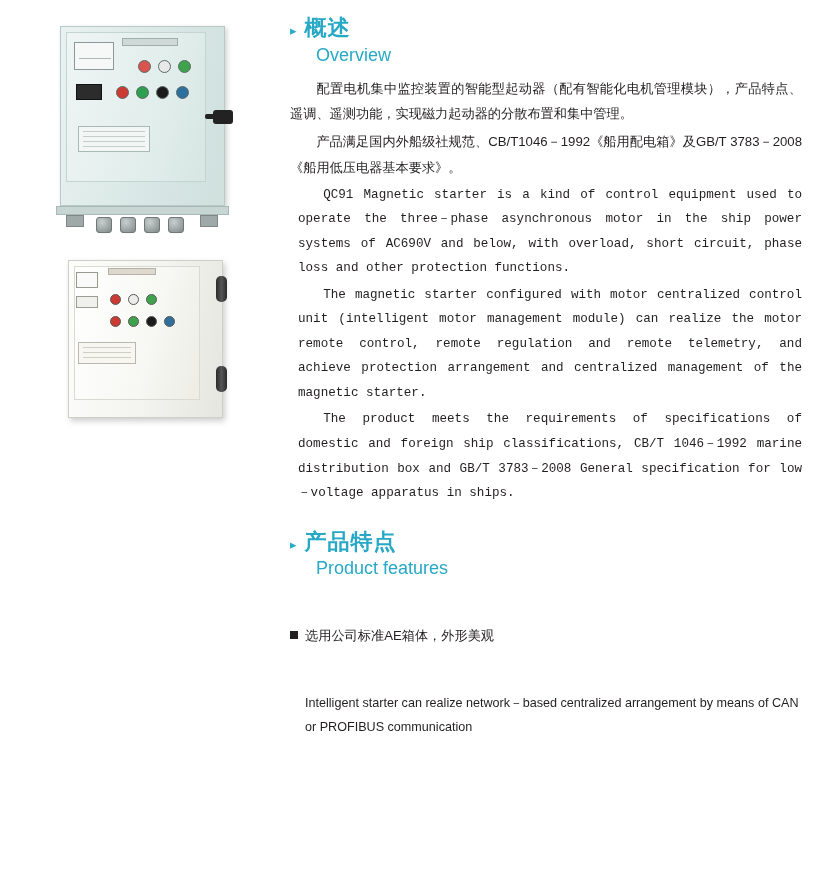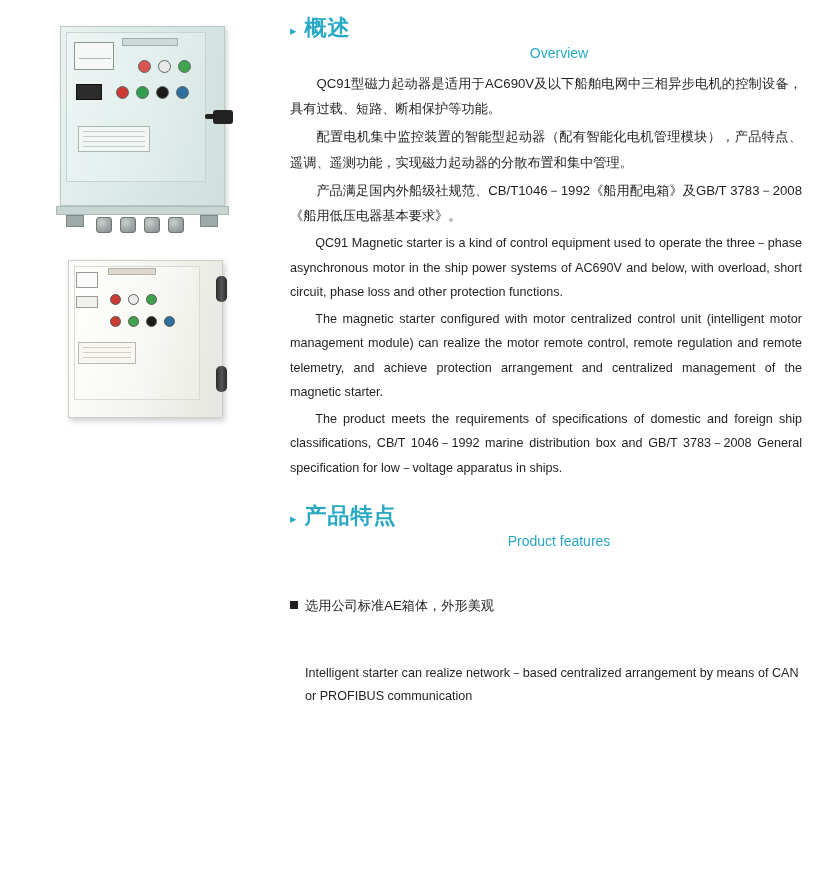--- a/index.html
+++ b/index.html
@@ -177,40 +177,40 @@
     margin: 10px 8px 0 0;
   }
   .sec-title-cn {
     font-size: 22px;
     font-weight: bold;
     color: #27a9c6;
     letter-spacing: 1px;
     line-height: 1.3;
   }
   .sec-title-en {
-    font-size: 14px;
+    font-size: 18px;
     color: #27a9c6;
     margin: 1px 0 10px 26px;
-    text-align: center;
   }
   p.cn {
     font-size: 13.2px;
     line-height: 1.95;
     margin: 0 0 2px 0;
     text-indent: 2em;
     color: #231f20;
     text-align: justify;
   }
   p.en {
     font-size: 12.6px;
     line-height: 1.95;
-    margin: 0 0 2px 0;
+    margin: 0 0 2px 8px;
     text-indent: 2em;
     color: #231f20;
     text-align: justify;
+    font-family: Liberation Mono, monospace;
   }
   .block-en { margin-top: 7px; }
   .features {
     margin-top: 4px;
   }
   .feat {
     margin-bottom: 4px;
     margin-top: 44px;
   }
   .feat-cn {
@@ -309,21 +309,20 @@
   </div>
 
   <div class="right-col">
 
     <div class="sec-head">
       <span class="arrow">▸</span>
       <span class="sec-title-cn">概述</span>
     </div>
     <div class="sec-title-en">Overview</div>
 
-    <p class="cn">QC91型磁力起动器是适用于AC690V及以下船舶电网中三相异步电机的控制设备，具有过载、短路、断相保护等功能。</p>
     <p class="cn">配置电机集中监控装置的智能型起动器（配有智能化电机管理模块），产品特点、遥调、遥测功能，实现磁力起动器的分散布置和集中管理。</p>
     <p class="cn">产品满足国内外船级社规范、CB/T1046－1992《船用配电箱》及GB/T 3783－2008《船用低压电器基本要求》。</p>
 
     <p class="en block-en">QC91 Magnetic starter is a kind of control equipment used to operate the three－phase asynchronous motor in the ship power systems of AC690V and below, with overload, short circuit, phase loss and other protection functions.</p>
     <p class="en">The magnetic starter configured with motor centralized control unit (intelligent motor management module) can realize the motor remote control, remote regulation and remote telemetry, and achieve protection arrangement and centralized management of the magnetic starter.</p>
     <p class="en">The product meets the requirements of specifications of domestic and foreign ship classifications, CB/T 1046－1992 marine distribution box and GB/T 3783－2008 General specification for low－voltage apparatus in ships.</p>
 
     <div class="sec2">
       <div class="sec-head">
         <span class="arrow">▸</span>

